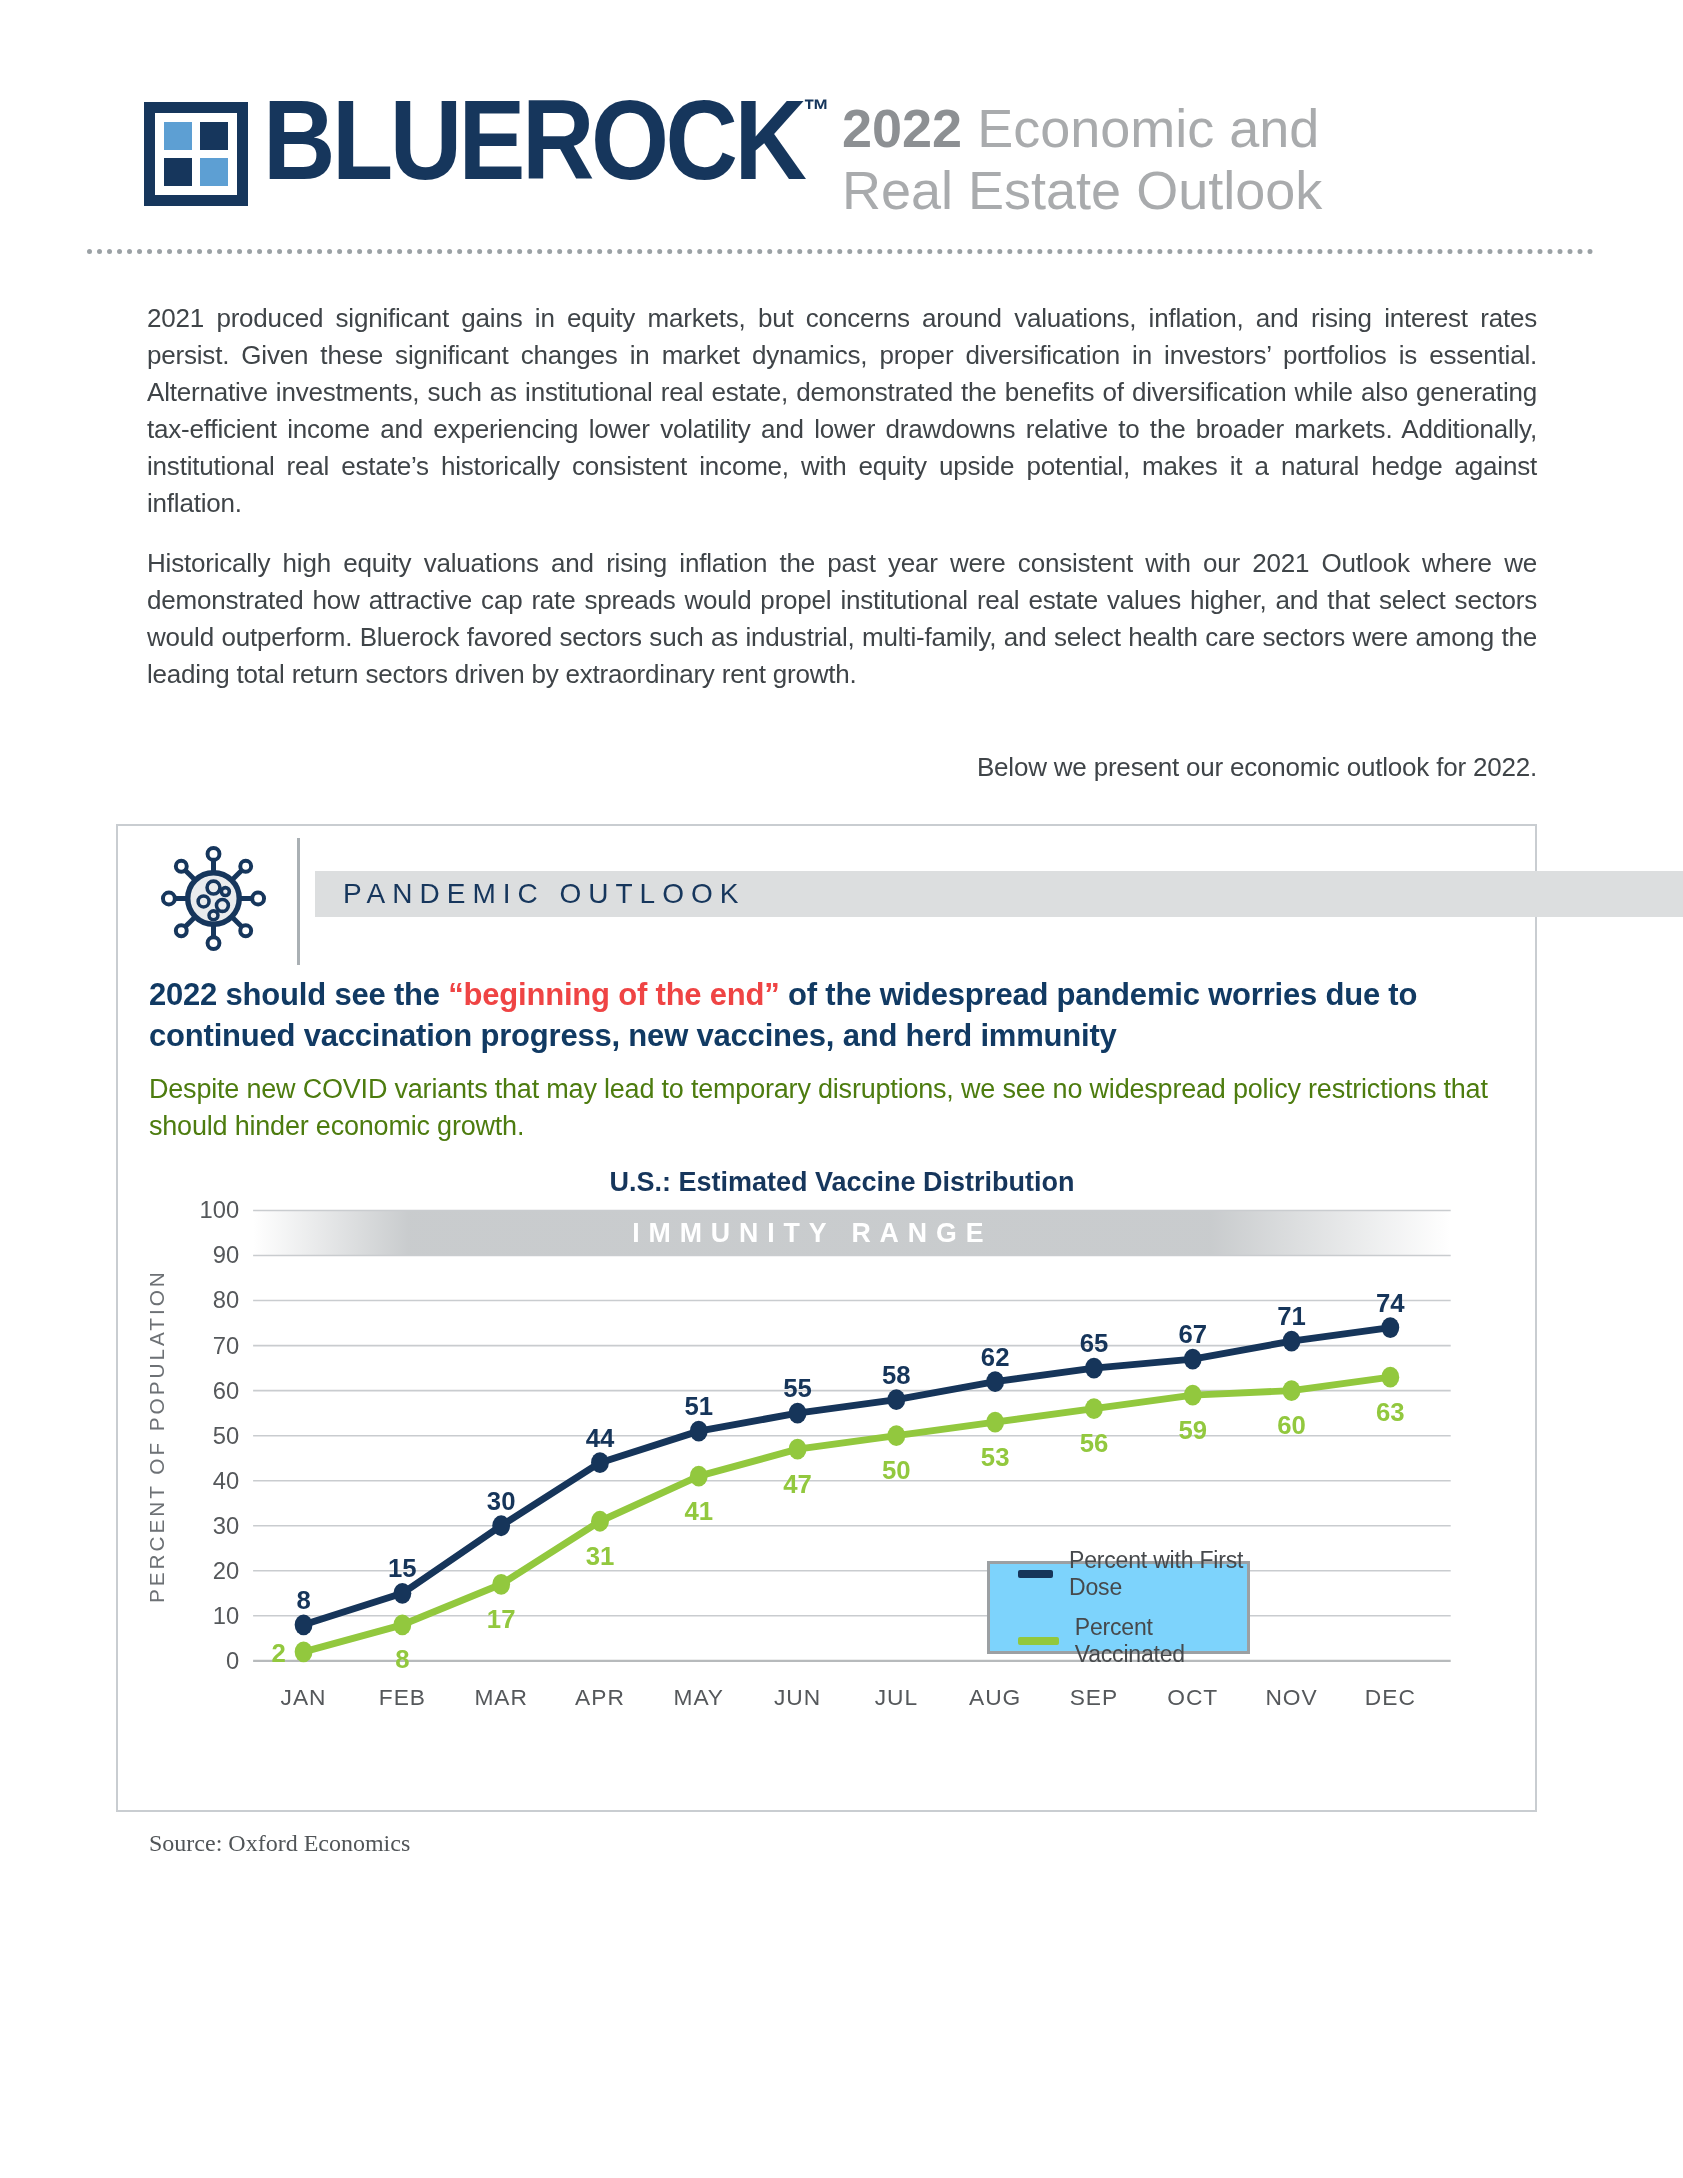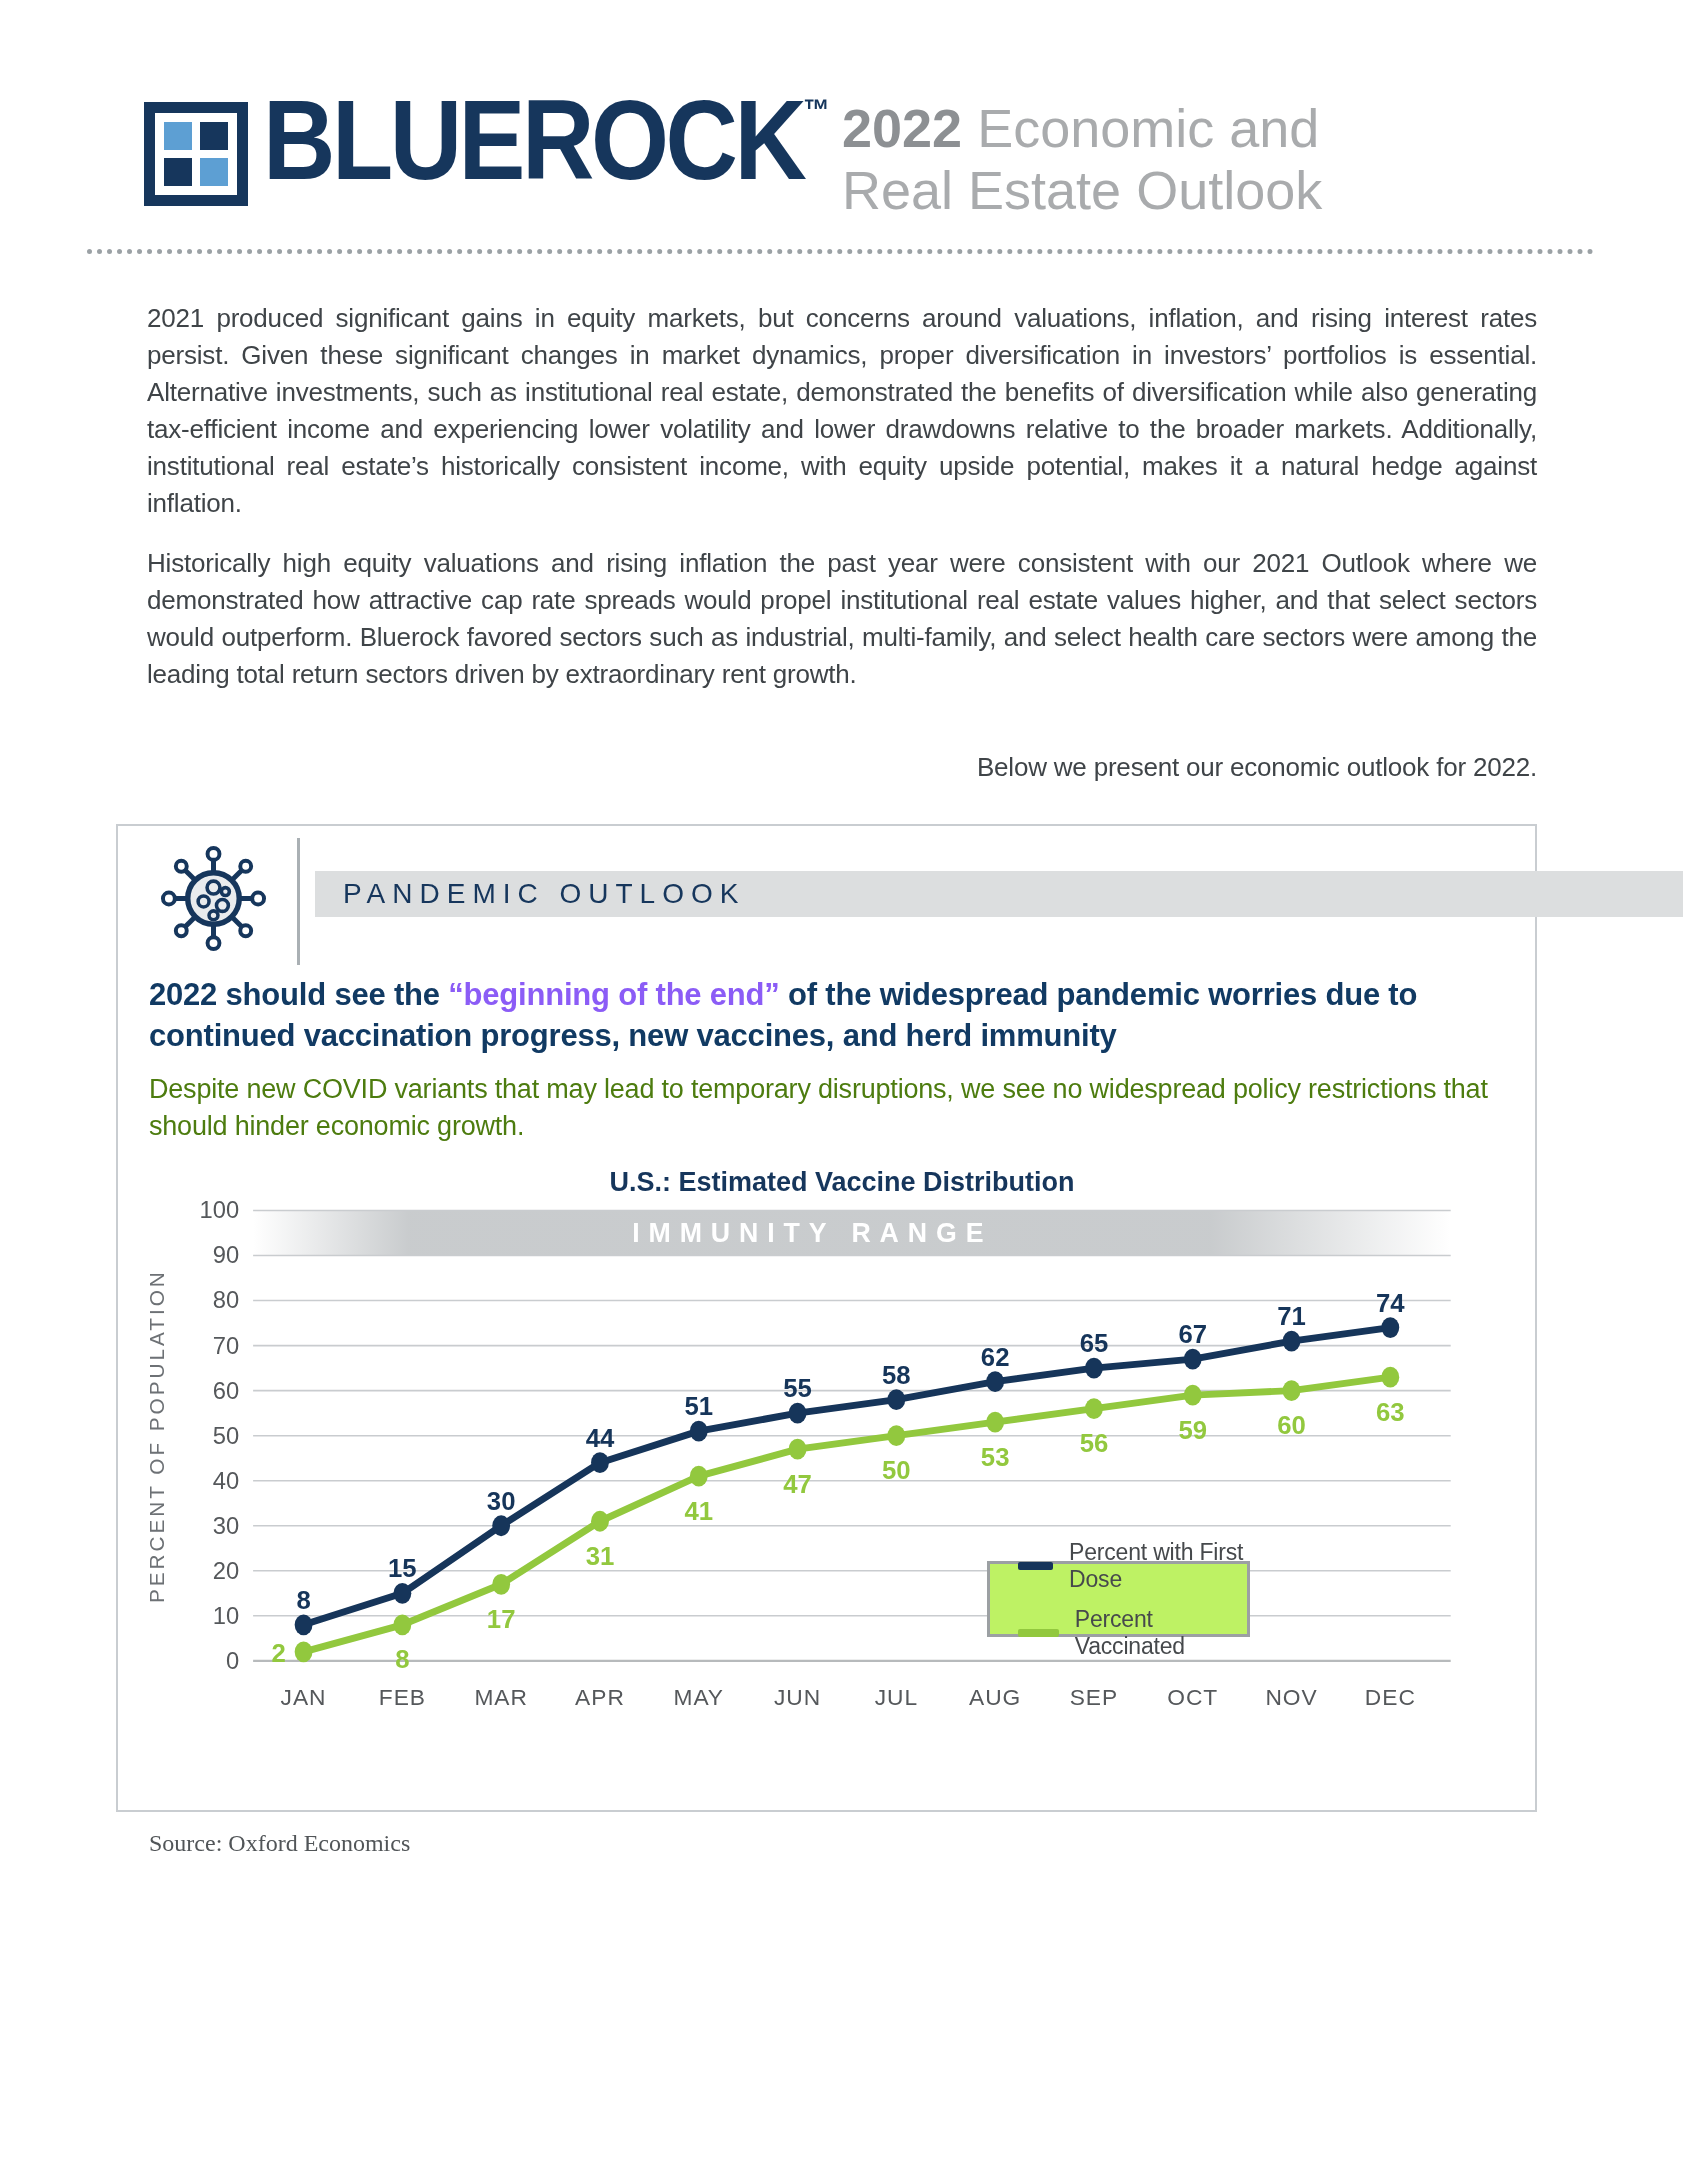--- a/index.html
+++ b/index.html
@@ -28,35 +28,35 @@
   
   .panel{position:absolute;left:116px;top:824px;width:1421px;height:988px;
     border:2px solid #c9cdd1;background:#fff;box-sizing:border-box;}
   .virus{position:absolute;left:158px;top:836px;width:111px;height:125px;}
   .v-divider{position:absolute;left:297px;top:838px;width:3px;height:127px;background:#aab0b4;}
   .section-bar{position:absolute;left:315px;top:871px;width:1434px;height:46px;background:#dcdedf;
     display:flex;align-items:center;}
   .section-bar span{margin-left:28px;font-size:28px;letter-spacing:7px;color:#16365c;}
   .headline{position:absolute;left:149px;top:974px;width:1282px;
     font-size:31px;font-weight:bold;line-height:41px;color:#113a63;letter-spacing:-0.2px;}
-  .headline .hl{color:#8b5cf6;}
+  .headline .hl{color:#ef4444;}
   .subtext{position:absolute;left:149px;top:1071px;width:1394px;
     font-size:27px;line-height:37px;color:#4d7c0f;letter-spacing:-0.2px;}
   
   .chart-wrap{position:absolute;left:139px;top:1163px;width:1406px;height:579px;}
   .chart-title{position:absolute;left:0;top:4px;width:100%;text-align:center;
     font-size:27px;font-weight:bold;color:#16365c;}
   #chart-svg{position:absolute;left:0;top:0;}
   #chart-svg text{font-family:"Liberation Sans",sans-serif;}
   #chart-svg .ytick{font-size:24px;fill:#55585b;}
   #chart-svg .xtick{font-size:23px;fill:#55585b;letter-spacing:1px;}
   #chart-svg .dlabel{font-size:26px;font-weight:bold;}
   #chart-svg .bandlabel{font-size:27px;font-weight:bold;fill:#ffffff;letter-spacing:9px;}
   #chart-svg .ylabel{font-size:21px;fill:#6d7175;letter-spacing:3px;}
-  .legend{position:absolute;left:848px;top:398px;width:263px;height:76px;background:#bef264;
+  .legend{position:absolute;left:848px;top:398px;width:263px;height:93px;background:#7dd3fc;
     border:3px solid #9ca0a3;box-sizing:border-box;display:flex;flex-direction:column;
     justify-content:center;gap:13px;padding-left:28px;}
   .legend-row{display:flex;align-items:center;}
   .swatch{display:inline-block;width:46px;height:8px;border-radius:2px;}
   .legend-row span.lbl{margin-left:16px;font-size:23px;color:#46494c;letter-spacing:-0.2px;}
   .source{position:absolute;left:149px;top:1830px;font-size:24px;color:#515558;font-family:Liberation Serif, serif;}
 </style>
 </head>
 <body>
 

